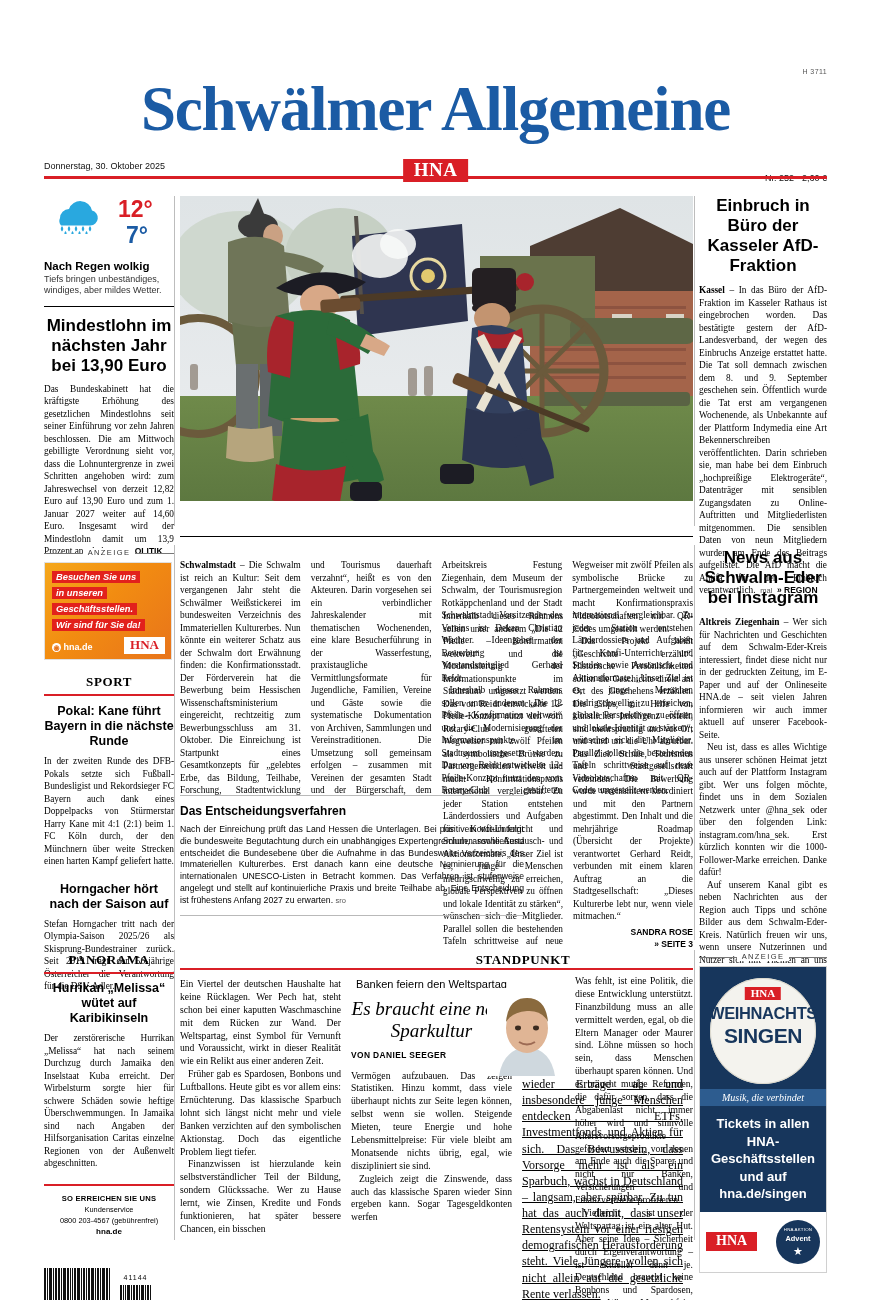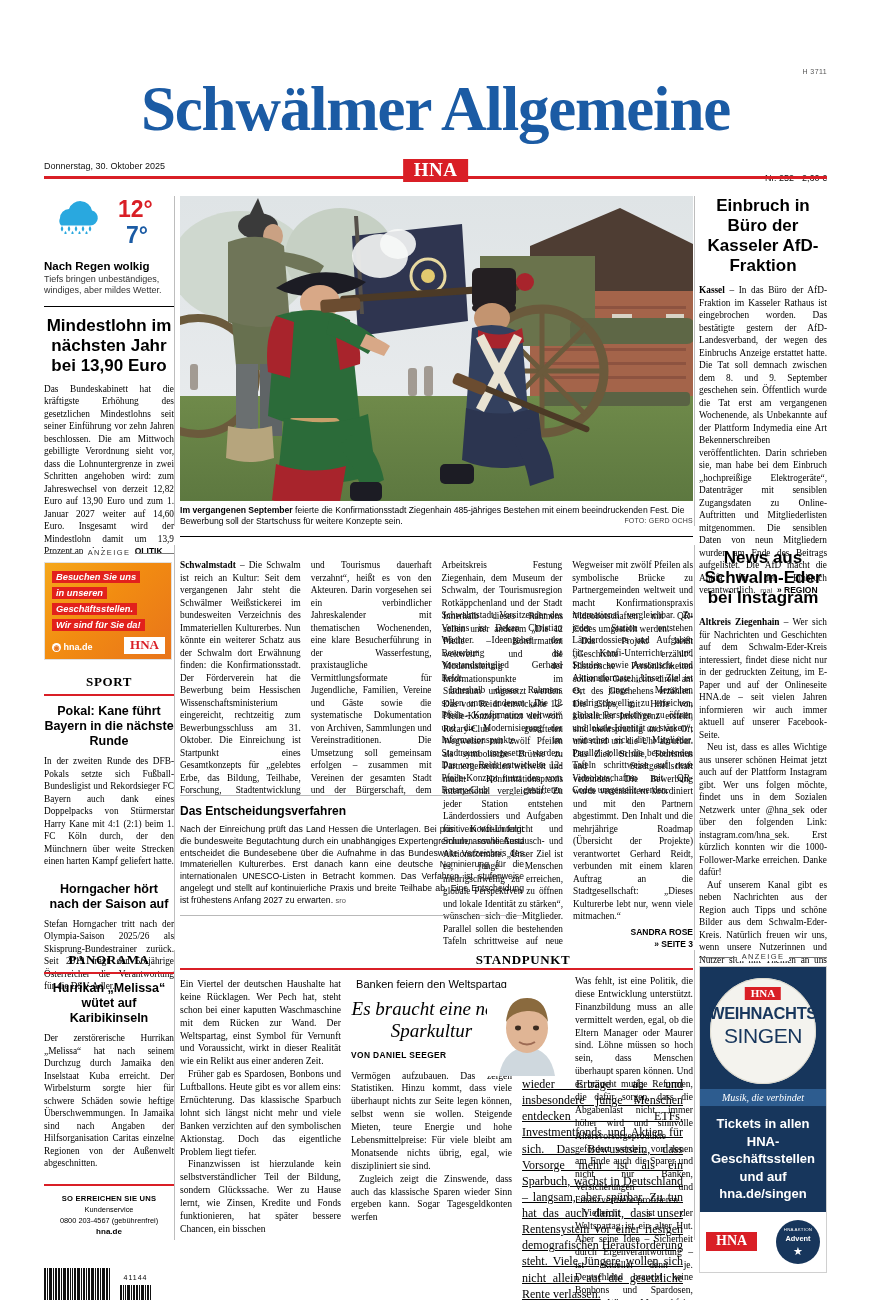--- a/index.html
+++ b/index.html
@@ -104,21 +104,21 @@
   .ad2{width:128px;position:relative;border:1px solid #d0d0d0;box-sizing:border-box;background:#fff;}
   .ad2 .navy{background:#17365c;padding:7px 6px 9px;position:relative;}
   .ad2 .disc{width:106px;height:106px;border-radius:50%;background:#f4f3ee;margin:4px auto 0;
     position:relative;box-shadow:0 0 0 1px #dcd9cd inset;}
   .ad2 .hnared{position:absolute;left:50%;transform:translateX(-50%);top:9px;background:#d91f26;
     color:#fff;font-family:"Liberation Serif",serif;font-weight:bold;font-size:11px;padding:0 6px 1px;}
   .ad2 .w1{position:absolute;left:50%;transform:translateX(-50%);top:26px;
     font-family:"Liberation Sans",sans-serif;font-weight:bold;font-size:16.5px;color:#17365c;
     letter-spacing:-.4px;white-space:nowrap;}
   .ad2 .w2{position:absolute;left:50%;transform:translateX(-50%);top:46px;
-    font-family:"Liberation Sans",sans-serif;font-weight:normal;font-size:21px;color:#17365c;
+    font-family:"Liberation Sans",sans-serif;font-weight:bold;font-size:21px;color:#17365c;
     letter-spacing:-.4px;white-space:nowrap;}
   .ad2 .ribbon{background:#2d5c8f;color:#fff;text-align:center;font-family:"Liberation Serif",serif;
     font-style:italic;font-size:10px;padding:3px 0;margin:5px -6px 0;}
   .ad2 .dt{color:#fff;text-align:center;font-family:"Liberation Sans",sans-serif;font-weight:bold;
     font-size:11.5px;line-height:1.28;margin-top:9px;}
   .ad2 .tk{color:#fff;text-align:center;font-family:"Liberation Sans",sans-serif;font-weight:bold;
     font-size:13px;line-height:1.35;margin-top:9px;}
   .ad2 .foot{background:#fff;padding:8px 6px;display:flex;align-items:center;justify-content:space-between;}
   .ad2 .foot .hb{background:#d91f26;color:#fff;font-family:"Liberation Serif",serif;font-weight:bold;
     font-size:14px;padding:1px 10px 2px;}
@@ -417,24 +417,20 @@
           <rect x="276" y="176" width="34" height="12" rx="4" fill="#6b4c30" transform="rotate(22 276 176)"></rect>
         </g>
 
         <g opacity="0.55" fill="#6a5a4a">
           <rect x="228" y="172" width="9" height="28" rx="3"></rect>
           <rect x="244" y="170" width="9" height="30" rx="3"></rect>
           <rect x="10" y="168" width="8" height="26" rx="3"></rect>
         </g>
       </svg>
     </div>
-    <div class="cap">
-      <b>Im vergangenen September</b><span> feierte die Konfirmationsstadt Ziegenhain 485-jähriges Bestehen mit einem beeindruckenden Fest. Die Bewerbung soll der Startschuss für weitere Konzepte sein.</span>
-      <span class="credit" style="float:right">FOTO: GERD OCHS</span>
-    </div>
   </div>
 
   <div class="mid" style="top:536px;">
     <div class="rule-blk"></div>
     <div style="height:10px"></div>
     <div style="height:12px"></div>
 
     <div class="cols4">
       <div class="body">
         <p><b>Schwalmstadt</b><span> – Die Schwalm ist reich an Kultur: Seit dem vergangenen Jahr steht die Schwälmer Weißstickerei im bundesweiten Verzeichnis des Immateriellen Kulturerbes. Nun könnte ein weiterer Schatz aus der Schwalm dort Erwähnung finden: die Konfirmationsstadt. Der Förderverein hat die Bewerbung beim Hessischen Wissenschaftsministerium eingereicht, rechtzeitig zum Bewerbungsschluss am 31. Oktober. Die Einreichung ist Startpunkt eines Gesamtkonzepts für „gelebtes Erbe, das Bildung, Teilhabe, Forschung, Stadtentwicklung und Tourismus dauerhaft verzahnt“, heißt es von den Akteuren. Darin vorgesehen sei ein verbindlicher Jahreskalender mit thematischen Wochenenden, eine klare Besucherführung in der Wasserfestung, praxistaugliche Vermittlungsformate für Jugendliche, Familien, Vereine und Gäste sowie die systematische Dokumentation von Archiven, Sammlungen und Vereinstraditionen. Die Umsetzung soll gemeinsam erfolgen – zusammen mit Vereinen der gesamten Stadt und der Bürgerschaft, dem Arbeitskreis Festung Ziegenhain, dem Museum der Schwalm, der Tourismusregion Rotkäppchenland und der Stadt Schwalmstadt. Vorsitzender des Vereins ist Dekan Christian Wachter. Ideengeber der Bewerbung ist Vorstandsmitglied Gerhard Reidt.</span></p>

